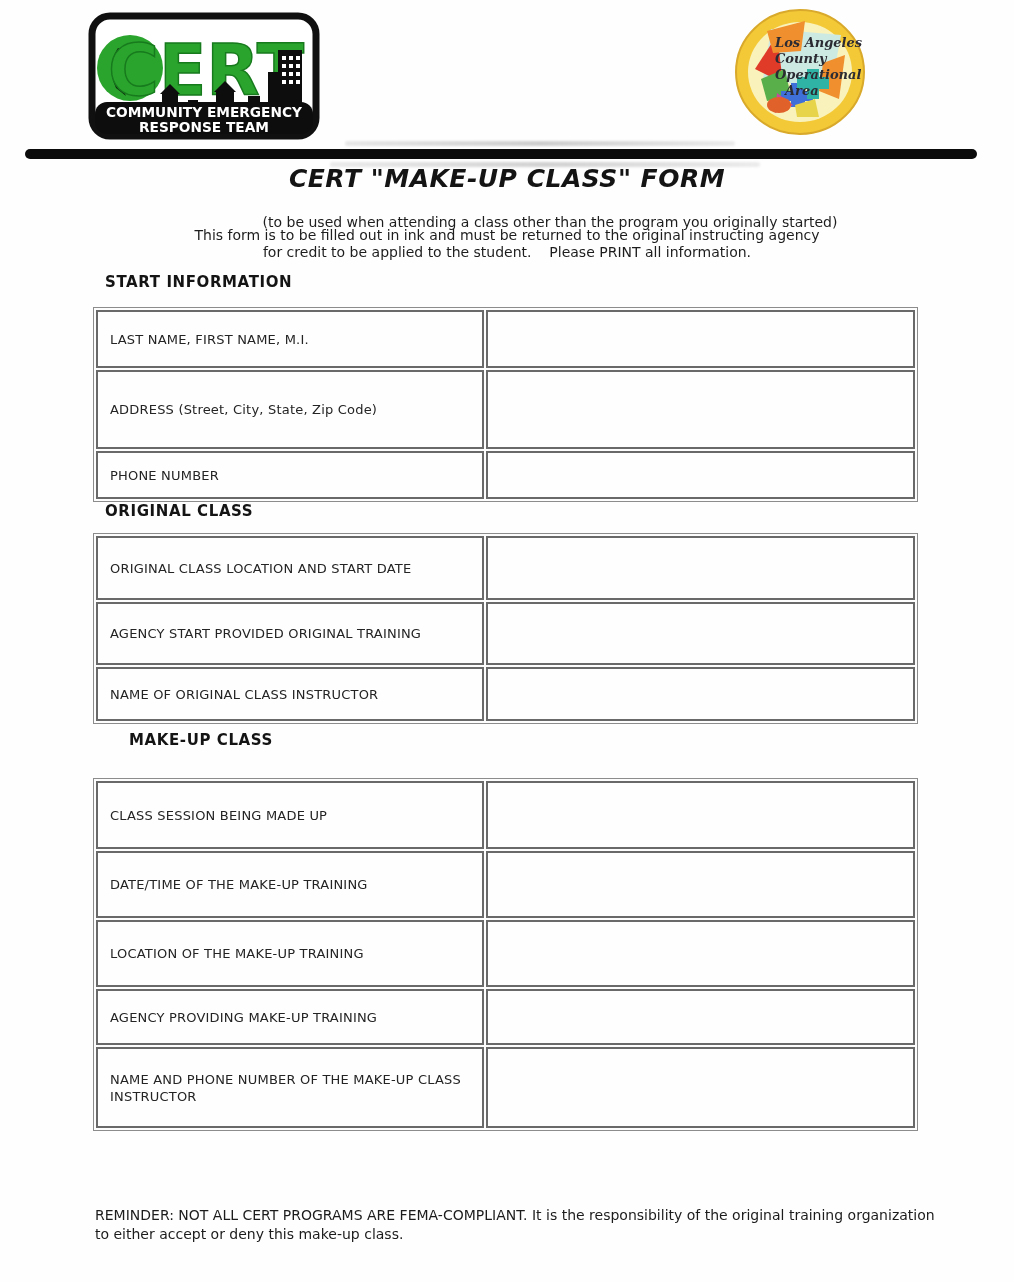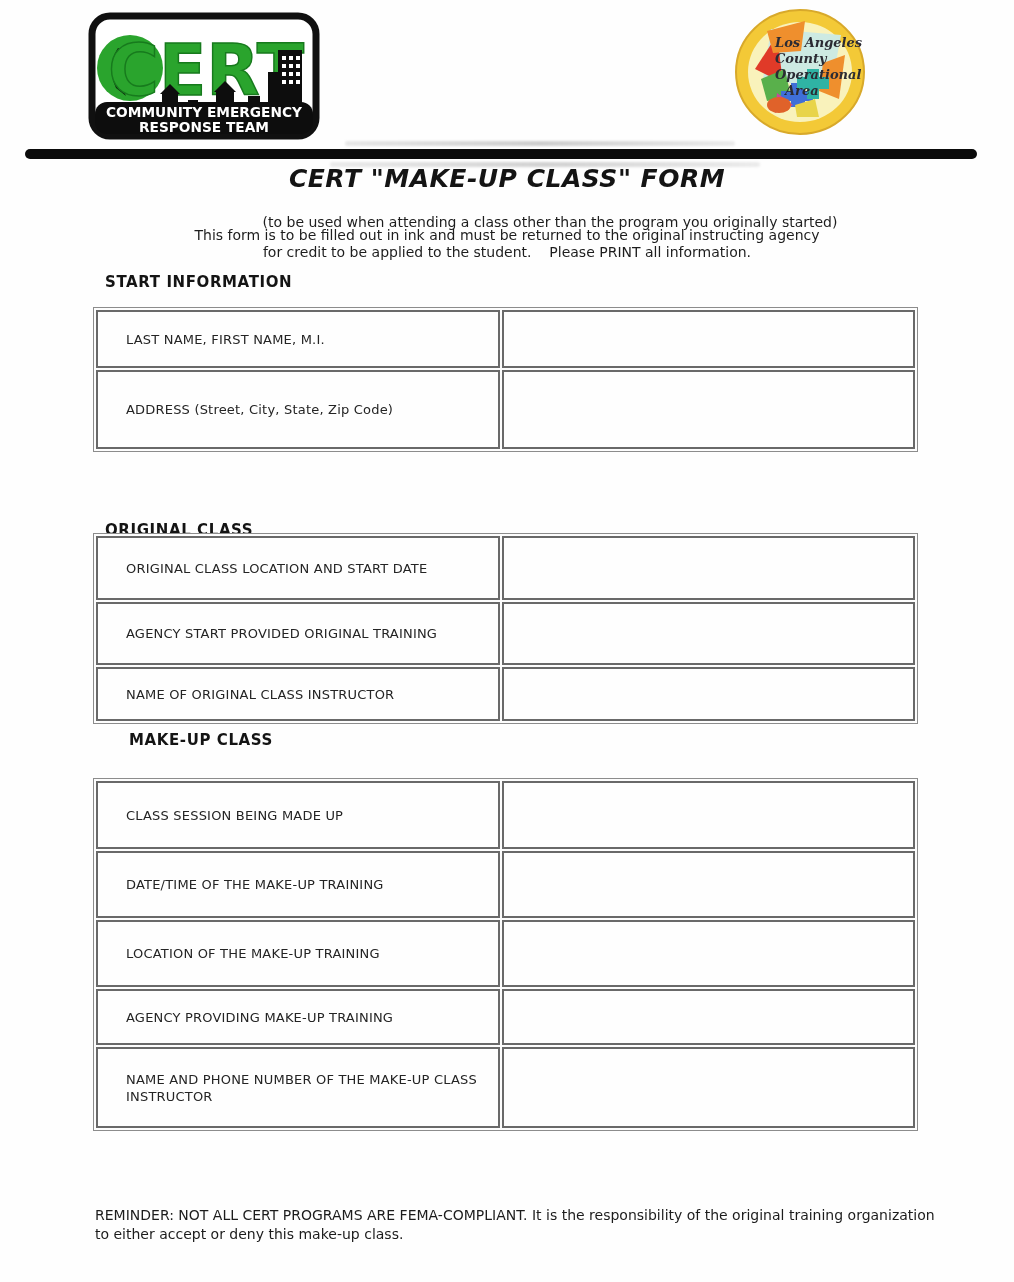--- a/index.html
+++ b/index.html
@@ -17,27 +17,27 @@
   .smear-bottom{position:absolute;left:330px;top:162px;width:430px;height:5px;border-radius:2px;
     background:linear-gradient(90deg,rgba(130,130,130,.15),rgba(95,95,95,.28),rgba(130,130,130,.14));filter:blur(1px);}
   
   .title{position:absolute;top:164px;left:0;width:1014px;text-align:center;
     font-size:25px;font-weight:800;font-style:italic;letter-spacing:.5px;color:#141414;}
   .subtitle{position:absolute;top:214px;left:0;width:1014px;text-align:center;font-size:14px;color:#1d1d1d;margin-left:43px;}
   .intro{position:absolute;top:227px;left:0;width:1014px;text-align:center;
     font-size:14px;line-height:17px;color:#1d1d1d;white-space:pre-wrap;}
   
   .sec-h{position:absolute;left:105px;font-size:15px;font-weight:700;letter-spacing:.6px;color:#141414;}
-  .sec1-h{top:273px;} .sec2-h{top:521px;text-align:right;} .sec3-h{top:731px;margin-left:24px;}
+  .sec1-h{top:273px;} .sec2-h{top:502px;text-align:right;} .sec3-h{top:731px;margin-left:24px;}
   
   table.form{position:absolute;left:93px;width:825px;border-collapse:separate;border-spacing:2px;
     border:1px solid #8c8c8c;background:#fdfdfd;}
   .t1{top:307px;} .t2{top:533px;} .t3{top:778px;}
   table.form td{border:2px solid #696969;background:#fefefe;vertical-align:middle;}
-  td.lbl{width:364px;padding:2px 8px 2px 28px;font-size:13px;letter-spacing:.2px;color:#242424;line-height:17px;}
+  td.lbl{width:364px;padding:2px 8px 2px 12px;font-size:13px;letter-spacing:.2px;color:#242424;line-height:17px;}
   td.val{width:auto;}
   .t1 tr:nth-child(1) td{height:50px;} .t1 tr:nth-child(2) td{height:71px;} .t1 tr:nth-child(3) td{height:40px;}
   .t2 tr:nth-child(1) td{height:56px;} .t2 tr:nth-child(2) td{height:55px;} .t2 tr:nth-child(3) td{height:46px;}
   .t3 tr:nth-child(1) td{height:60px;} .t3 tr:nth-child(2) td{height:59px;} .t3 tr:nth-child(3) td{height:59px;}
   .t3 tr:nth-child(4) td{height:48px;margin-top:48px;} .t3 tr:nth-child(5) td{height:73px;} .t3 tr:nth-child(6) td{height:51px;}
   
   .reminder{position:absolute;top:1206px;left:95px;width:852px;font-size:14px;line-height:19px;color:#1c1c1c;}
 </style>
 </head>
 <body>
@@ -114,20 +114,24 @@
   <table class="form t1">
     <tbody>
         <tr>
       <td class="lbl">LAST NAME, FIRST NAME,  M.I.</td>
       <td class="val"></td>
     </tr>
     <tr>
       <td class="lbl">ADDRESS (Street, City, State, Zip Code)</td>
       <td class="val"></td>
     </tr>
+    <tr>
+      <td class="lbl">PHONE NUMBER</td>
+      <td class="val"></td>
+    </tr>
   </tbody>
     </table>
 
   <div class="sec-h sec2-h">ORIGINAL CLASS</div>
   <table class="form t2">
     <tbody>
         <tr>
       <td class="lbl">ORIGINAL CLASS LOCATION AND START DATE</td>
       <td class="val"></td>
     </tr>

